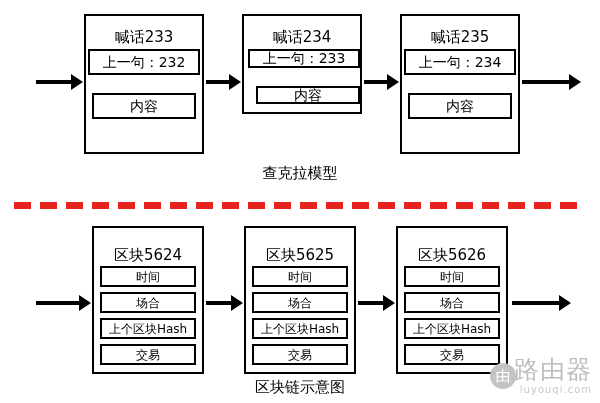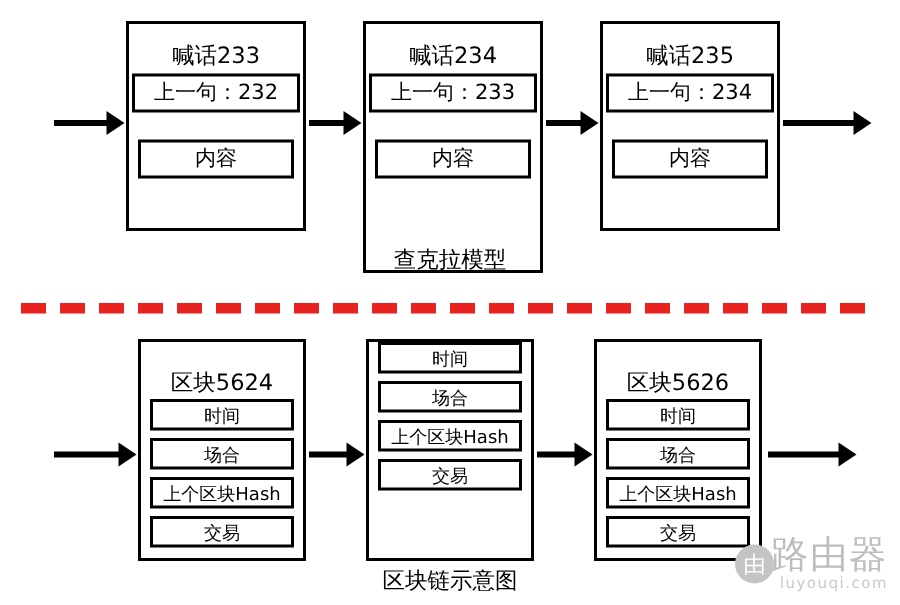--- a/index.html
+++ b/index.html
@@ -172,21 +172,21 @@
     <div class="top-title cell plain">喊话233</div>
     <div class="cell top-cell wide">上一句：232</div>
     <div class="cell top-cell" style="margin-top:10px;">内容</div>
   </div>
 
   <div class="arrow" style="left:206px; top:82px; width:36px;">
     <div class="shaft" style="width:24px;"></div>
     <div class="head"></div>
   </div>
 
-  <div class="outer-box" style="left:242px; top:14px; width:120px; height:168px;">
+  <div class="outer-box" style="left:242px; top:14px; width:120px; height:100px;align-items:flex-end;">
     <div class="top-title cell plain">喊话234</div>
     <div class="cell top-cell wide">上一句：233</div>
     <div class="cell top-cell" style="margin-top:10px;">内容</div>
   </div>
 
   <div class="arrow" style="left:364px; top:82px; width:36px;">
     <div class="shaft" style="width:24px;"></div>
     <div class="head"></div>
   </div>
 
@@ -217,20 +217,21 @@
     <div class="cell blk-cell">上个区块Hash</div>
     <div class="cell blk-cell">交易</div>
   </div>
 
   <div class="arrow" style="left:206px; top:303px; width:38px;">
     <div class="shaft" style="width:26px;"></div>
     <div class="head"></div>
   </div>
 
   <div class="outer-box" style="left:244px; top:226px; width:112px; height:148px;">
+    <div class="blk-title cell plain">区块5625</div>
     <div class="cell blk-cell">时间</div>
     <div class="cell blk-cell">场合</div>
     <div class="cell blk-cell">上个区块Hash</div>
     <div class="cell blk-cell">交易</div>
   </div>
 
   <div class="arrow" style="left:358px; top:303px; width:38px;">
     <div class="shaft" style="width:26px;"></div>
     <div class="head"></div>
   </div>

